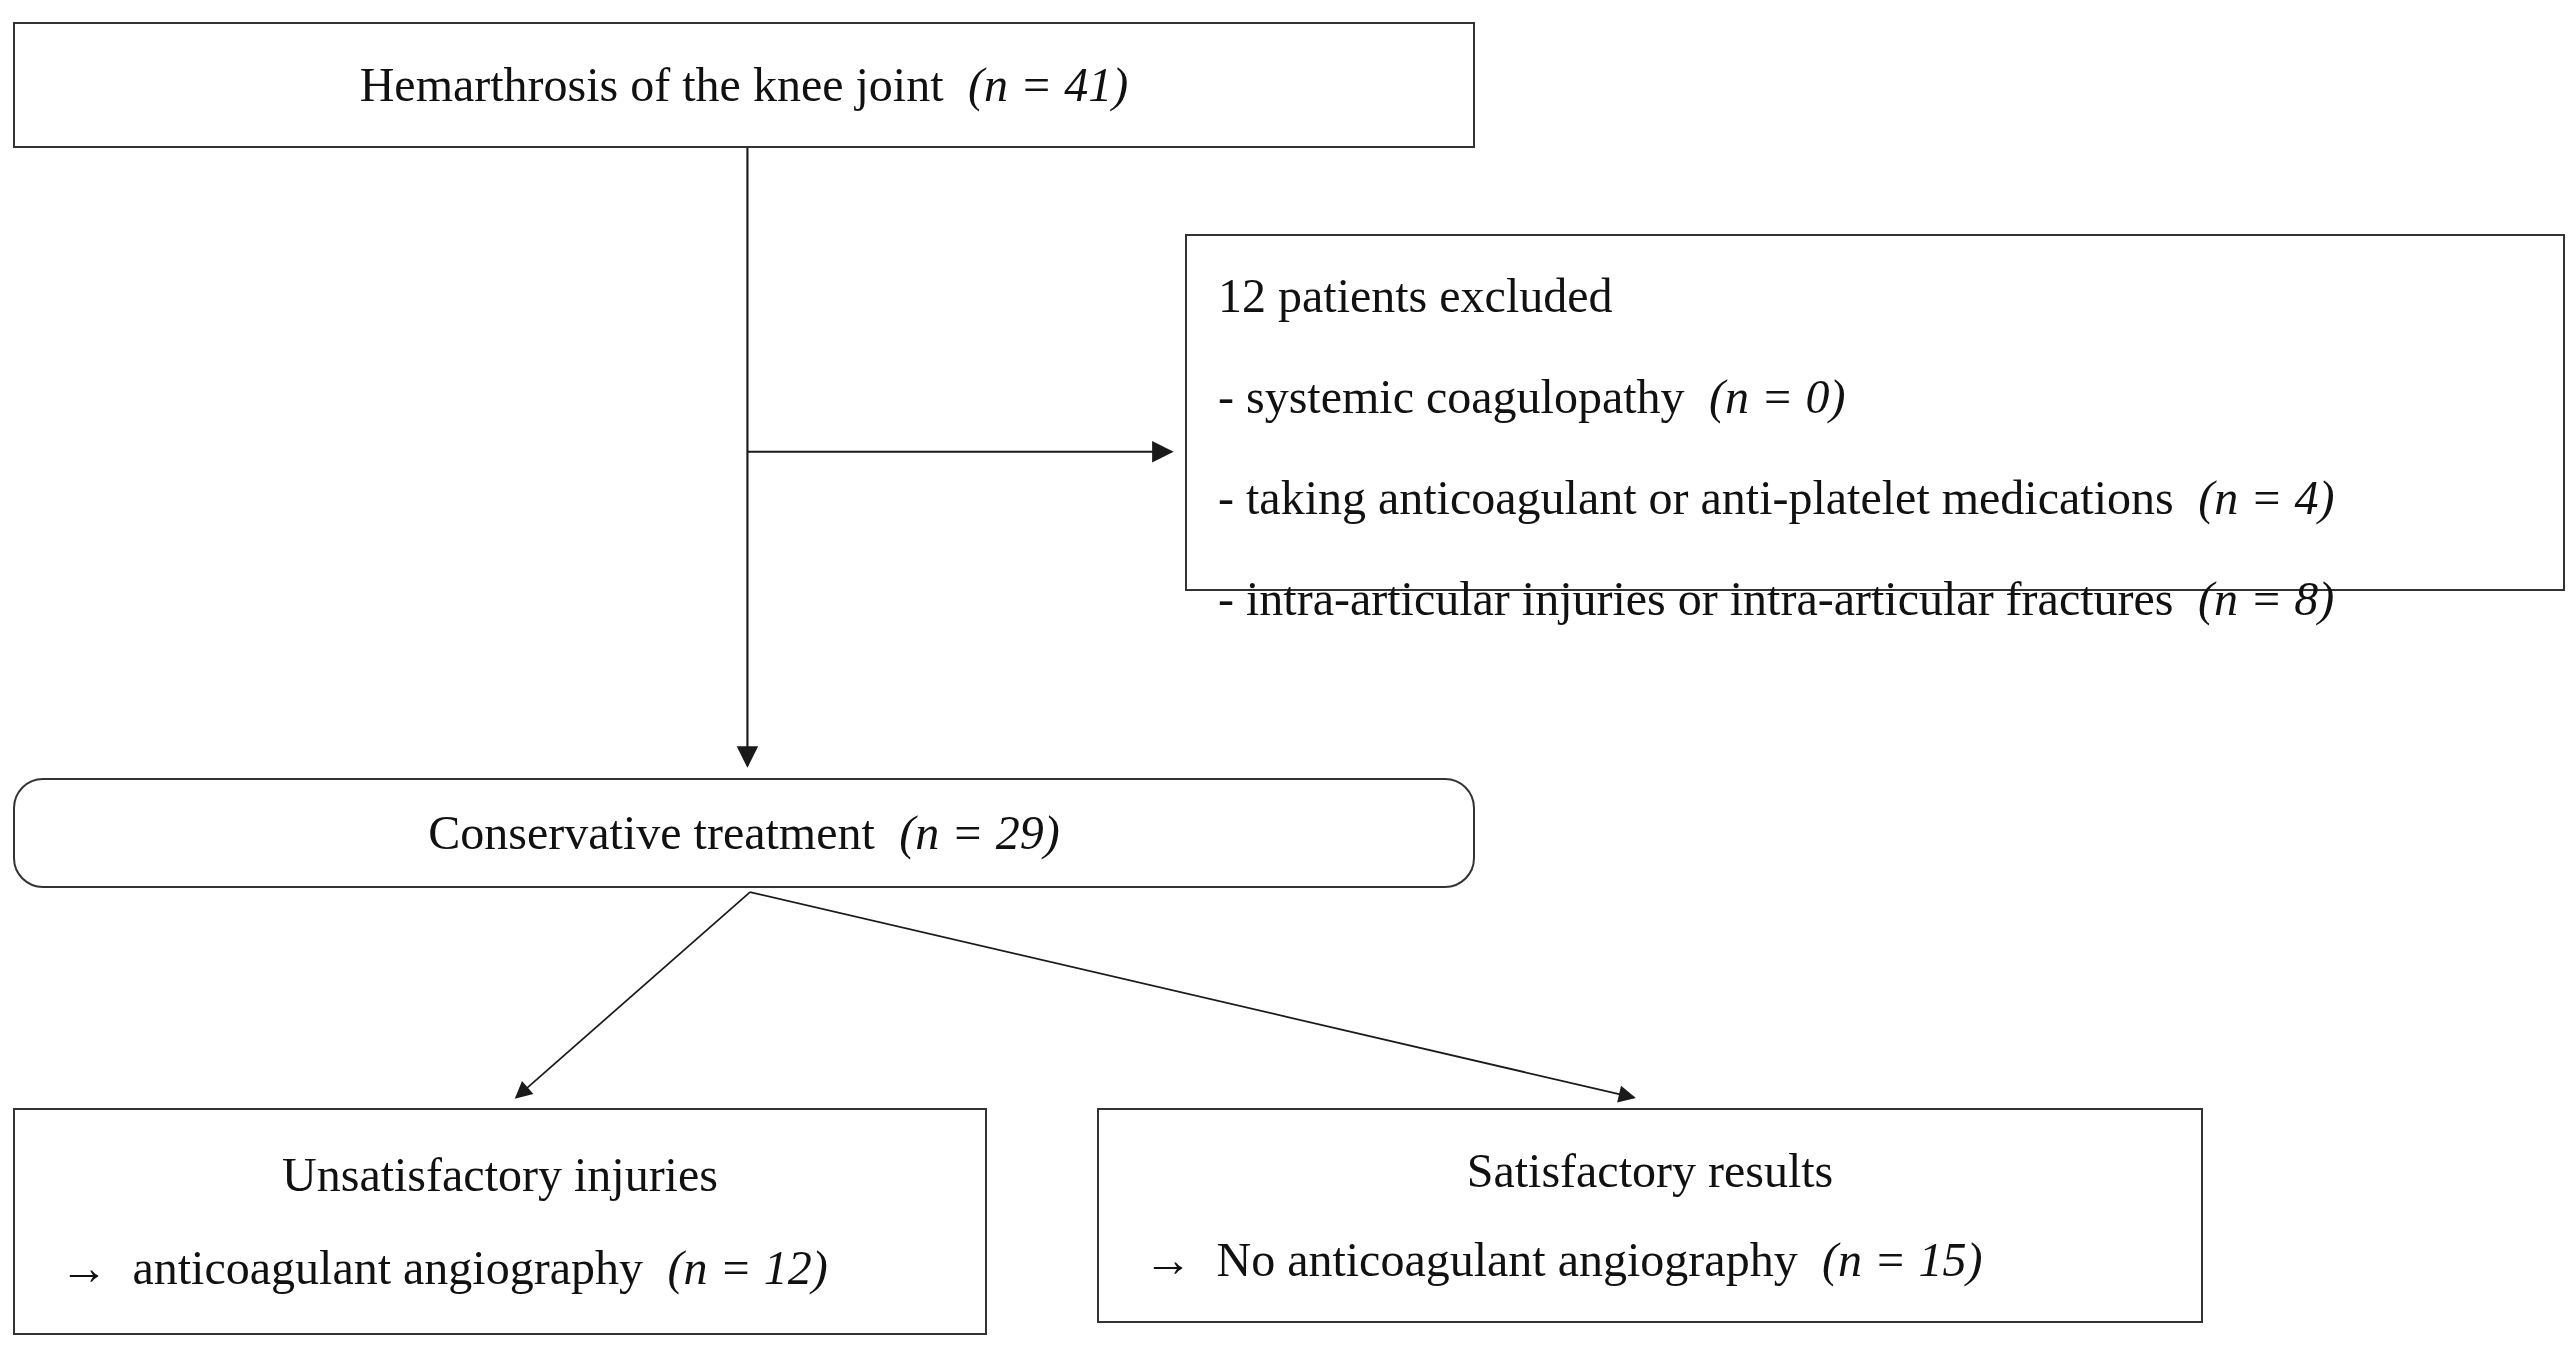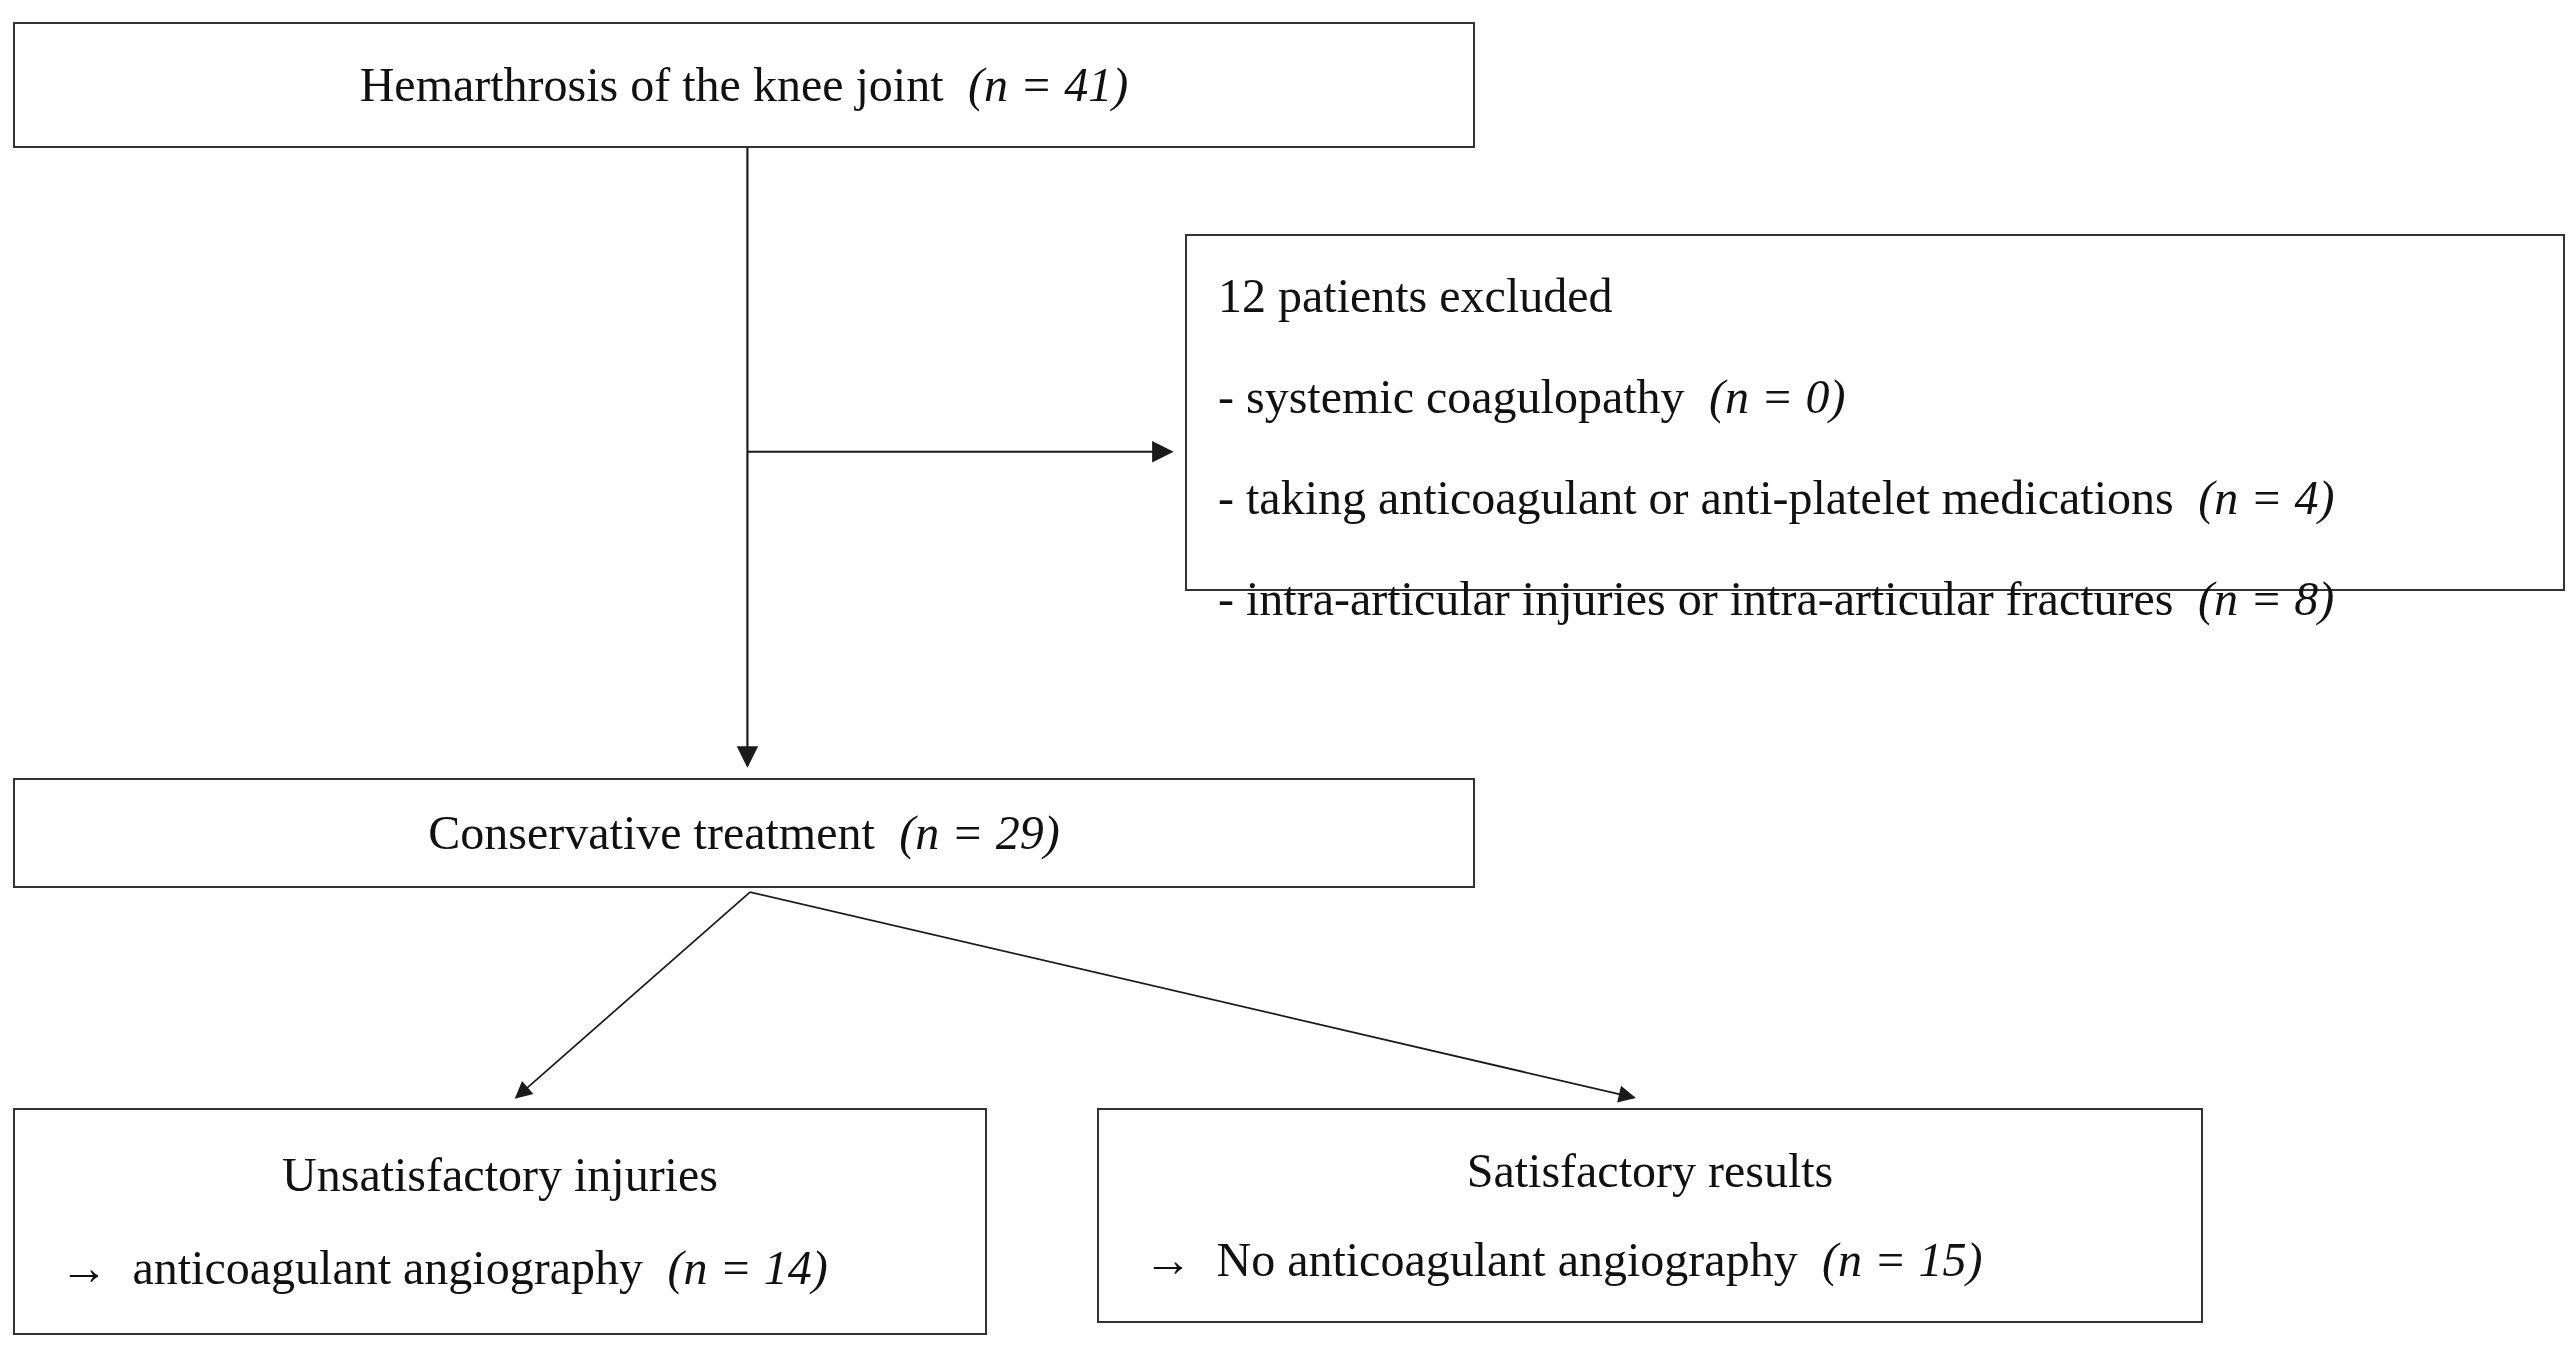--- a/index.html
+++ b/index.html
@@ -33,21 +33,21 @@
   .center-box {
     display: flex;
     align-items: center;
     justify-content: center;
     text-align: center;
   }
   #box-top         { left: 13px;   top: 21.5px;   width: 1462px; height: 126px; }
   #box-excluded    { left: 1185px; top: 234px;  width: 1380px; height: 357px;
                      display: flex; flex-direction: column; justify-content: space-between;
                      padding: 8.6px 20.6px 8.6px 31px; }
-  #box-conservative{ left: 13px;   top: 778px;  width: 1462px; height: 110px; }
+  #box-conservative{ left: 13px;   top: 778px;  width: 1462px; height: 110px; border-radius: 30px; }
   #box-unsat       { left: 13px;   top: 1108px; width: 974px; height: 227px;
                      display: flex; flex-direction: column; justify-content: space-evenly; }
   #box-sat         { left: 1097px; top: 1108px; width: 1106px; height: 215px;
                      display: flex; flex-direction: column; justify-content: space-evenly; }
   .ex-line   { line-height: 101px; white-space: nowrap; }
   .box-title { text-align: center; }
   .arrow-line{ padding-left: 45px; padding-right: 13.8px; white-space: nowrap; }
   .n         { font-style: italic; }
   .gap-left  { margin-left: 0.26em; }
 </style>
@@ -98,21 +98,21 @@
       <span>Conservative treatment</span>
       <span class="n gap-left">(n = 29)</span>
     </div>
   </div>
 
   <div id="box-unsat" class="box">
     <div class="box-title">Unsatisfactory injuries</div>
     <div class="arrow-line">
       <span>→</span>
       <span class="gap-left">anticoagulant angiography</span>
-      <span class="n gap-left">(n = 14)</span>
+      <span class="n gap-left">(n = 12)</span>
     </div>
   </div>
 
   <div id="box-sat" class="box">
     <div class="box-title">Satisfactory results</div>
     <div class="arrow-line">
       <span>→</span>
       <span class="gap-left">No anticoagulant angiography</span>
       <span class="n gap-left">(n = 15)</span>
     </div>

